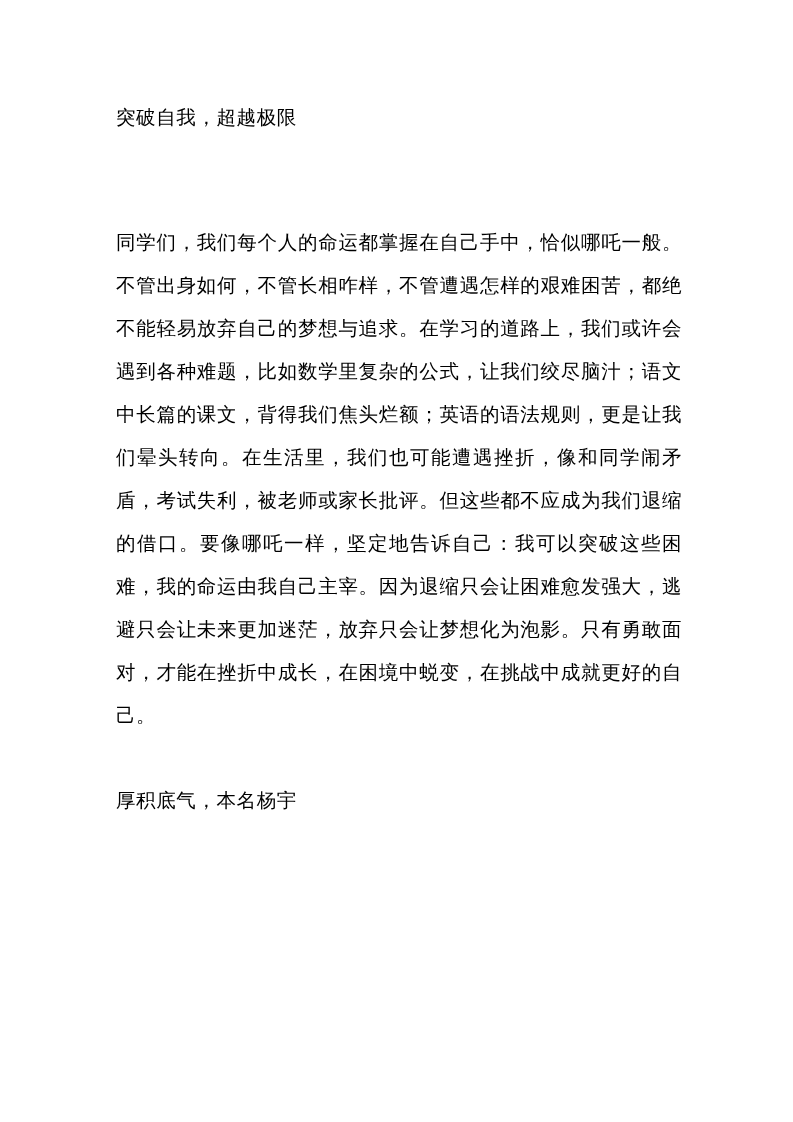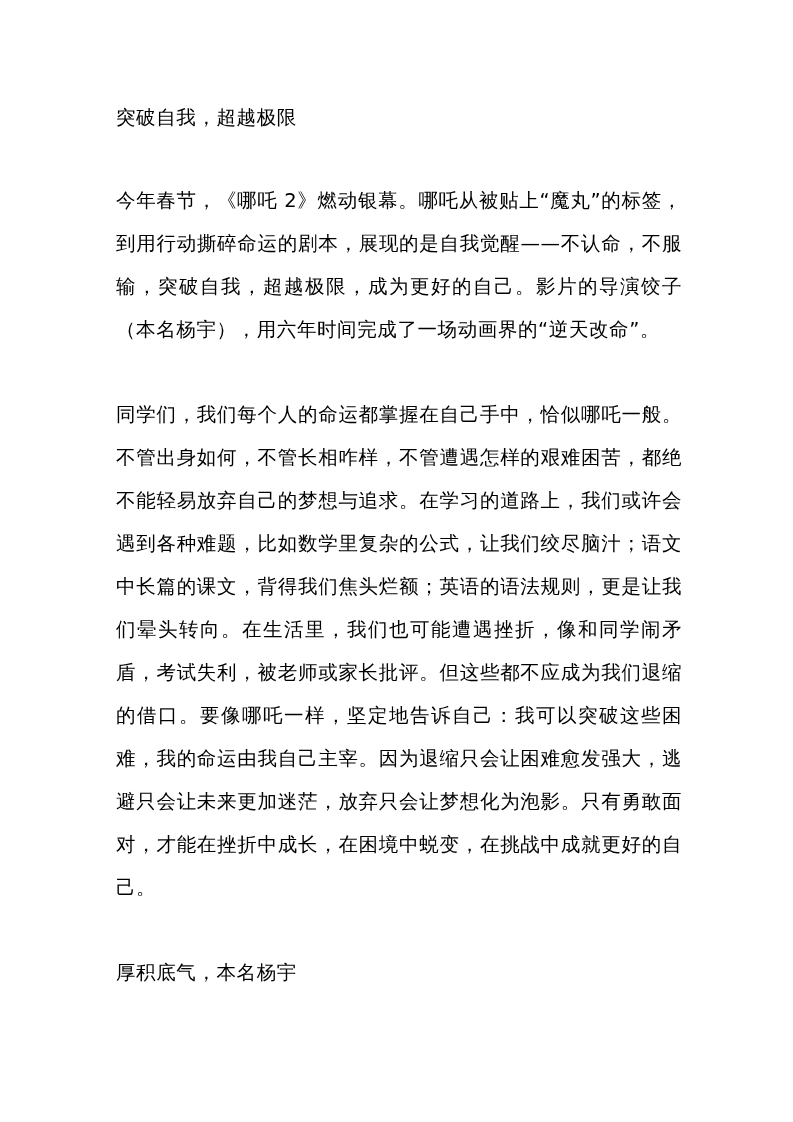--- a/index.html
+++ b/index.html
@@ -49,21 +49,20 @@
 </head>
 <body>
 
 <div class="page">
   <div class="content">
 
     <h2 class="heading">突破自我，超越极限</h2>
 
     <div class="spacer-md"></div>
 
-    <p class="para">今年春节，《哪吒 2》燃动银幕。哪吒从被贴上“魔丸”的标签，到用行动撕碎命运的剧本，展现的是自我觉醒——不认命，不服输，突破自我，超越极限，成为更好的自己。影片的导演饺子（本名杨宇），用六年时间完成了一场动画界的“逆天改命”。</p>
 
     <div class="spacer-lg"></div>
 
     <p class="para">同学们，我们每个人的命运都掌握在自己手中，恰似哪吒一般。不管出身如何，不管长相咋样，不管遭遇怎样的艰难困苦，都绝不能轻易放弃自己的梦想与追求。在学习的道路上，我们或许会遇到各种难题，比如数学里复杂的公式，让我们绞尽脑汁；语文中长篇的课文，背得我们焦头烂额；英语的语法规则，更是让我们晕头转向。在生活里，我们也可能遭遇挫折，像和同学闹矛盾，考试失利，被老师或家长批评。但这些都不应成为我们退缩的借口。要像哪吒一样，坚定地告诉自己：我可以突破这些困难，我的命运由我自己主宰。因为退缩只会让困难愈发强大，逃避只会让未来更加迷茫，放弃只会让梦想化为泡影。只有勇敢面对，才能在挫折中成长，在困境中蜕变，在挑战中成就更好的自己。</p>
 
     <div class="spacer-lg"></div>
 
     <h2 class="heading">厚积底气，本名杨宇</h2>
 
   </div>

